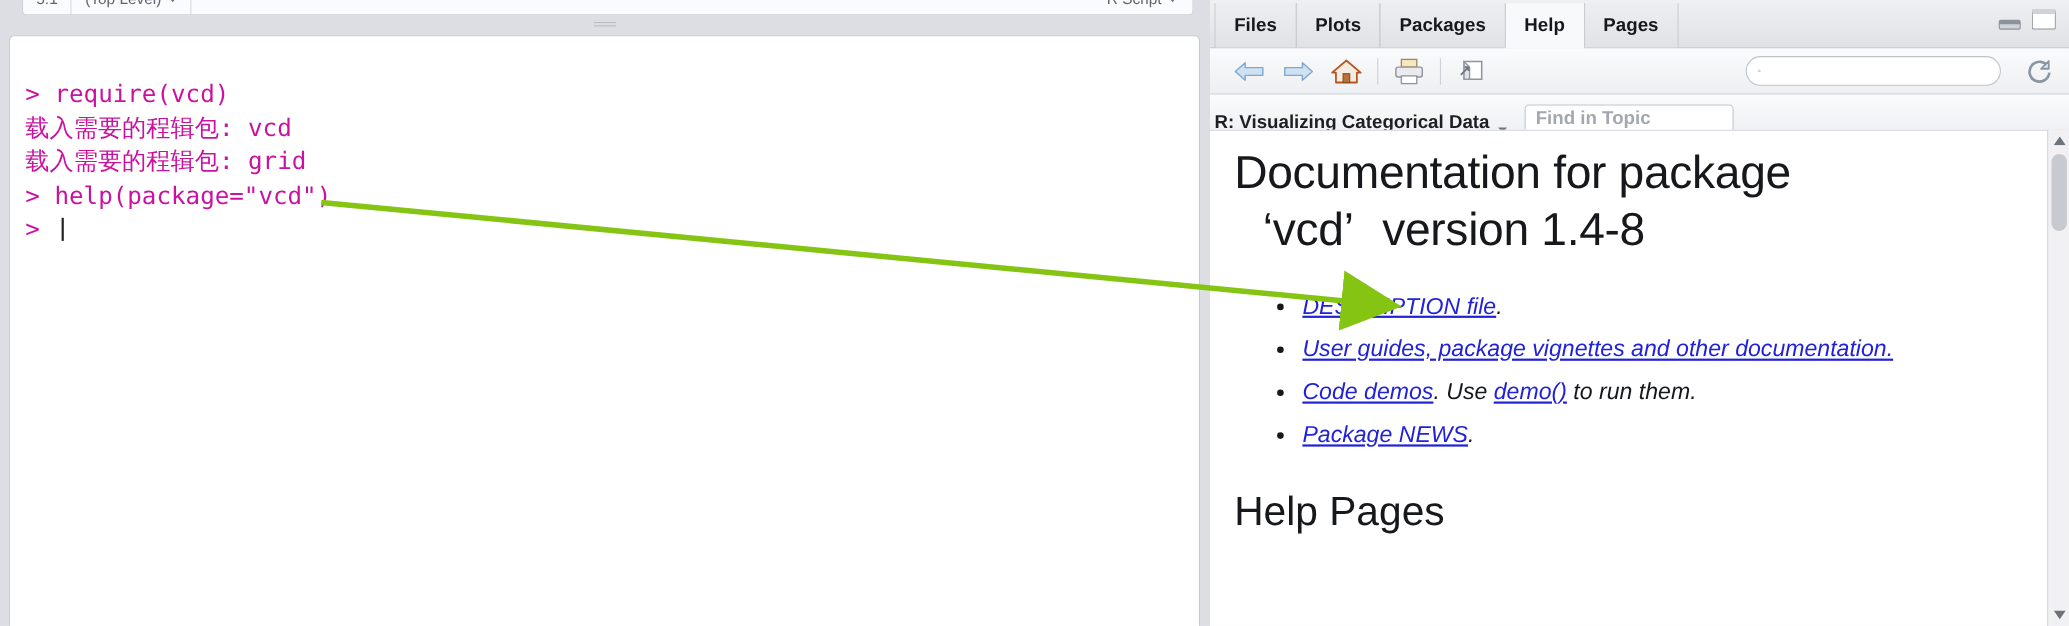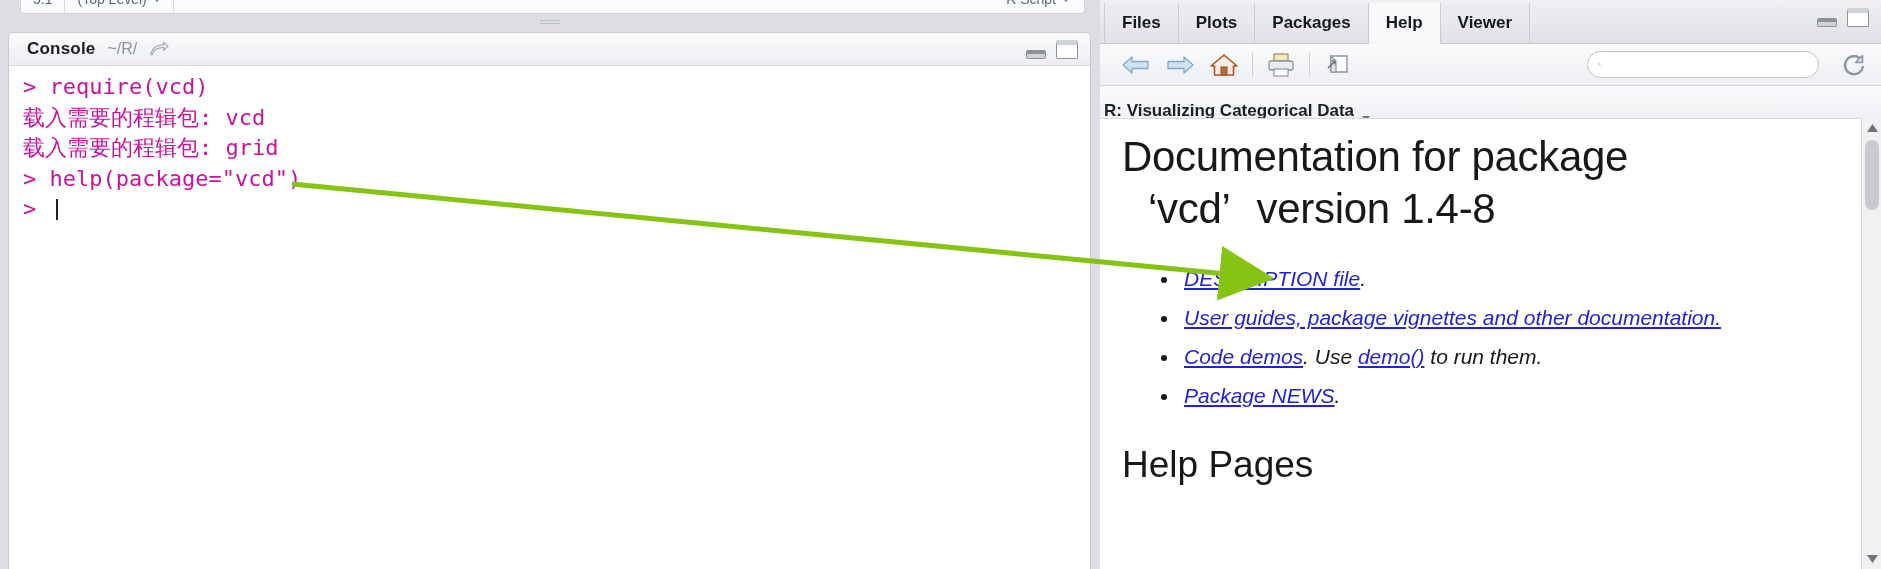--- a/index.html
+++ b/index.html
@@ -245,33 +245,20 @@
     </div>
 
     <div id="splitter">
       <div class="grip">
           <i></i>
           <i></i>
         </div>
     </div>
 
     <div id="console-pane">
-      <div id="console-header">
-        <span class="title">Console</span>
-        <span class="path">~/R/</span>
-        <span class="popout">
-          <svg width="22" height="18" viewBox="0 0 22 18">
-            <path d="M2 15 C4 7, 10 4, 16 4.5 L16 1.5 L21 6 L16 10.5 L16 7.5 C11 7, 5.5 9, 3.5 15.5 Z" fill="#f3f4f6" stroke="#a6abb3" stroke-width="1.3" stroke-linejoin="round"></path>
-          </svg>
-        </span>
-        <div class="wincontrols">
-          <span class="win-min"></span>
-          <span class="win-max"></span>
-        </div>
-      </div>
       <div id="console-body"><span class="l">&gt; require(vcd)</span>
 <span class="l">载入需要的程辑包: vcd</span>
 <span class="l">载入需要的程辑包: grid</span>
 <span class="l">&gt; help(package="vcd")</span>
 <span class="l">&gt; </span><span class="cursor"></span></div>
     </div>
   </div>
 
   <div id="right-col">
 
@@ -282,21 +269,21 @@
       <div class="tab">
         <span>Plots</span>
       </div>
       <div class="tab">
         <span>Packages</span>
       </div>
       <div class="tab active">
         <span>Help</span>
       </div>
       <div class="tab">
-        <span>Viewer</span>
+        <span>Pages</span>
       </div>
       <div class="wincontrols">
         <span class="win-min"></span>
         <span class="win-max"></span>
       </div>
     </div>
 
     <div id="help-toolbar">
       <span class="tb-btn">
         <svg width="30" height="22" viewBox="0 0 30 22">
@@ -343,20 +330,23 @@
           <path d="M21.5 2.5 L21.5 9.5 L14.5 9.5 Z" fill="#dde5f0" stroke="#8c95a3" stroke-width="1.6" stroke-linejoin="round"></path>
         </svg>
       </span>
     </div>
 
     <div id="help-crumb">
       <span class="crumb-text">
         <span>R: Visualizing Categorical Data</span>
       </span>
       <span class="caret-down" style="margin-left:8px;"></span>
+      <div class="findtopic">
+        <span>Find in Topic</span>
+      </div>
     </div>
 
     <div id="help-content">
       <div id="help-doc">
         <h1>
           <span>Documentation for package</span>
           <span class="indent">
             <span>‘vcd’</span><span class="gap"></span><span>version 1.4-8</span>
           </span>
         </h1>

